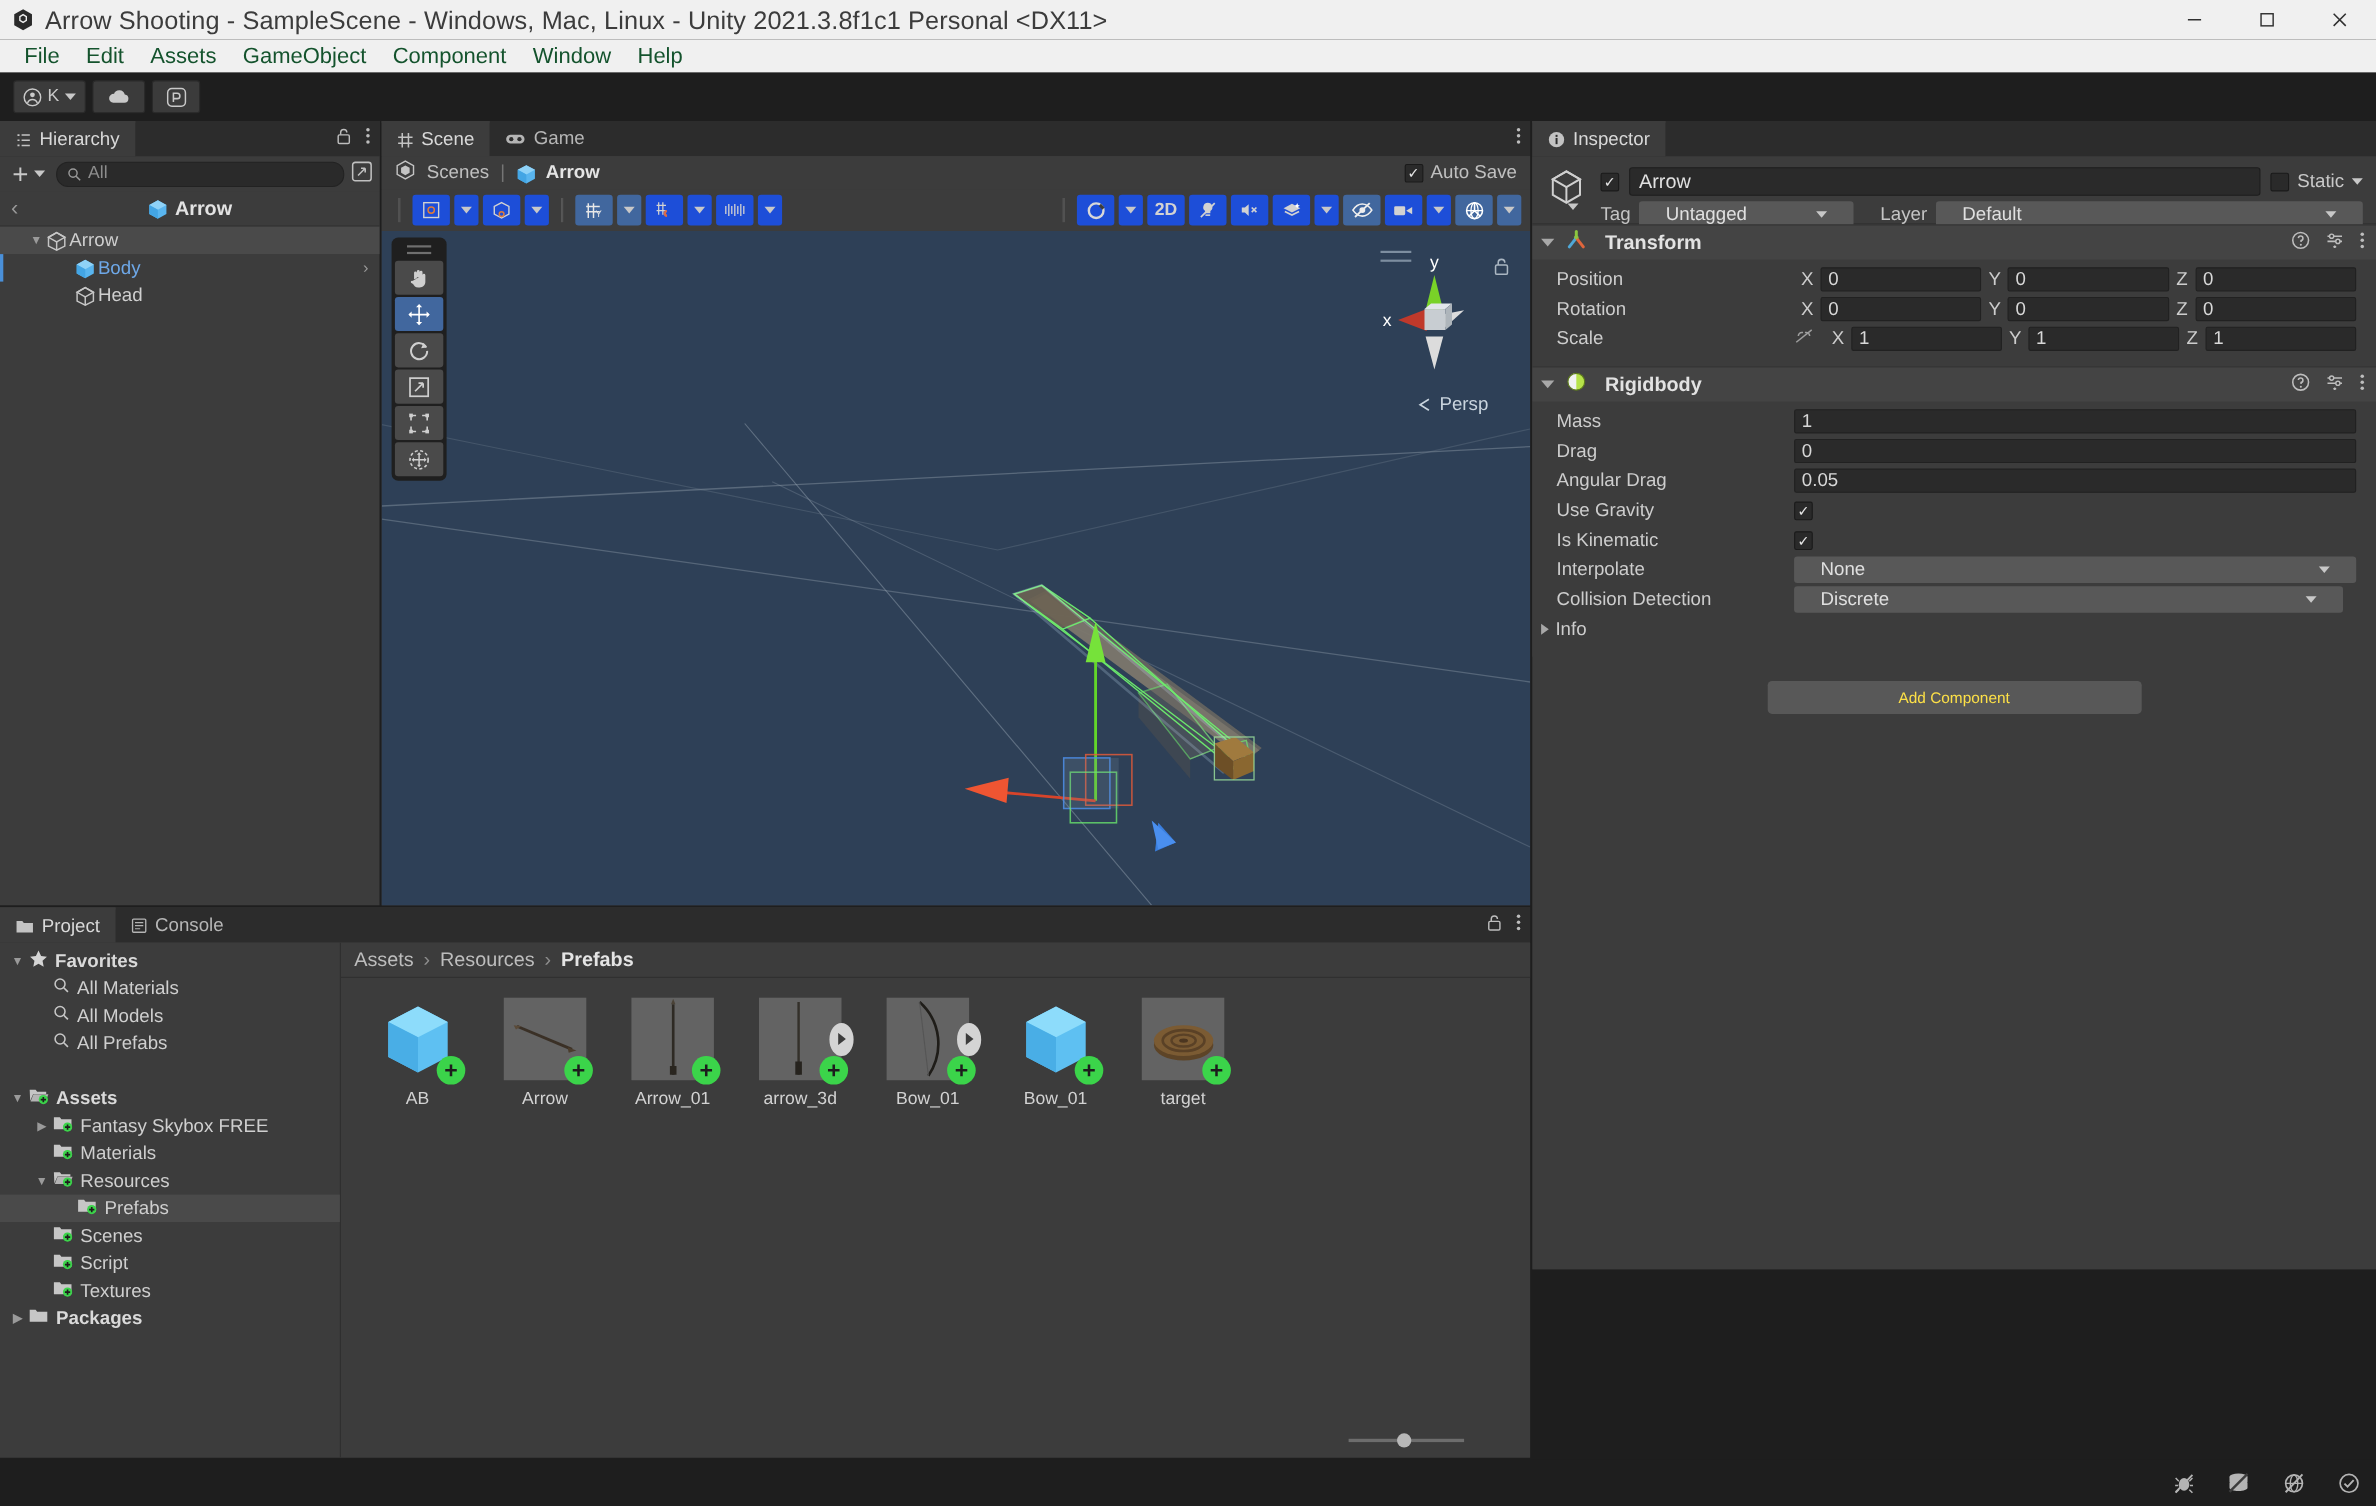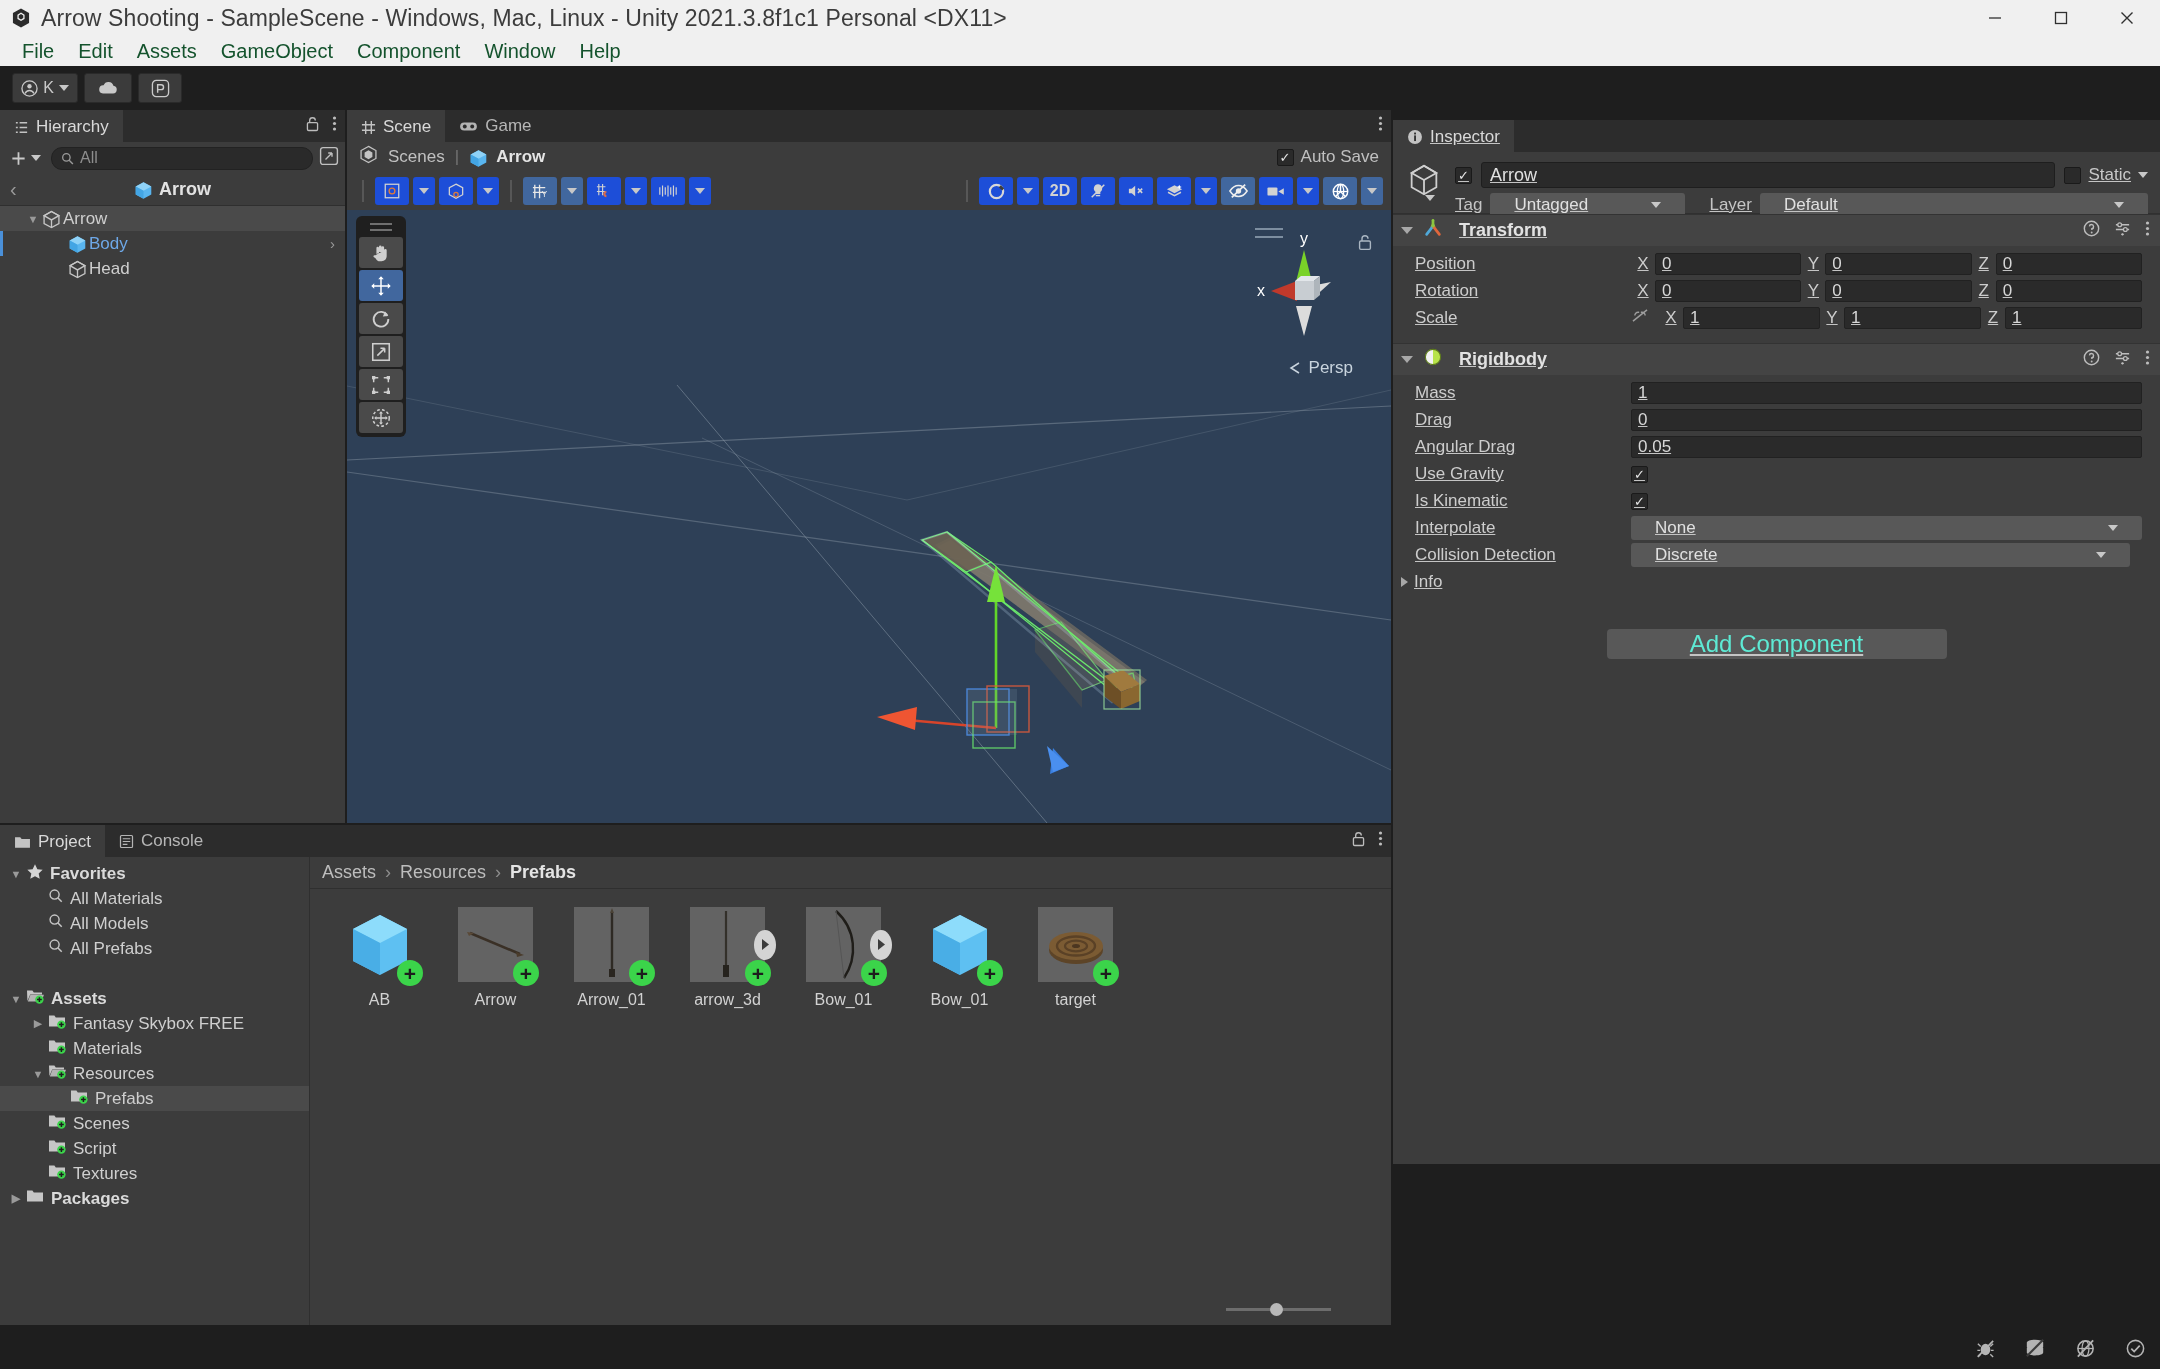--- a/index.html
+++ b/index.html
@@ -205,21 +205,21 @@
   .play-badge {
     position:absolute; right:-11px; top:50%; transform:translateY(-50%);
     width:22px; height:30px; border-radius:50%; background:#d4d4d4;
     display:flex; align-items:center; justify-content:center;
   }
   #proj-zoom { height:32px; display:flex; align-items:center; justify-content:flex-end; padding-right:60px; }
   #proj-zoom .slider { width:105px; height:3px; background:#6d6d6d; position:relative; }
   #proj-zoom .knob { position:absolute; left:44px; top:-5px; width:13px; height:13px; border-radius:50%; background:#b8b8b8; }
 
   
-  #inspector { left:1393px; top:120px; width:767px; height:1044px; background:#3c3c3c;text-decoration:underline; }
+  #inspector { left:1393px; top:110px; width:767px; height:1044px; background:#3c3c3c; }
   #insp-header {
     height:62px; background:#3c3c3c; display:flex; align-items:flex-start;
     padding:10px 12px 0 12px; gap:10px; border-bottom:1px solid #303030;
   }
   #insp-header .objicon { width:40px; height:44px; position:relative; flex:0 0 40px; }
   #insp-header .hcol { flex:1; display:flex; flex-direction:column; gap:5px; }
   .namerow { display:flex; align-items:center; gap:9px; }
   .nameinput {
     flex:1; height:26px; background:#2a2a2a; border:1px solid #1e1e1e; border-radius:3px;
     color:#e0e0e0; font-size:18px; display:flex; align-items:center; padding:0 8px;
@@ -248,21 +248,21 @@
     flex:1; height:22px; background:#2a2a2a; border:1px solid #212121; border-radius:2px;
     color:#d8d8d8; font-size:17px; display:flex; align-items:center; padding:0 6px; min-width:0;
   }
   .numfield.wide { flex:1; }
   .foldrow { height:22px; display:flex; align-items:center; font-size:17px; color:#cdcdcd; padding-left:8px; margin-bottom:5px; gap:6px; }
   .tri-r { width:0;height:0;border-top:5px solid transparent;border-bottom:5px solid transparent;border-left:7px solid #a8a8a8; }
   .tri-d { width:0;height:0;border-left:6px solid transparent;border-right:6px solid transparent;border-top:7px solid #a8a8a8; }
   #addcomp-wrap { display:flex; justify-content:center; padding-top:22px; }
   #addcomp {
     width:340px; height:30px; background:#585858; border-radius:4px;
-    display:flex; align-items:center; justify-content:center; color:#5eead4; font-size:24px;
+    display:flex; align-items:center; justify-content:center; color:#fde047; font-size:14px;
   }
 
   
   #statusbar {
     position:absolute; left:0; top:1327px; width:2160px; height:42px;
     background:#1e1e1e; display:flex; align-items:center; justify-content:flex-end;
   }
   #statusbar .sicon { width:50px; height:42px; display:flex; align-items:center; justify-content:center; color:#b4b4b4; }
 </style>
 </head>

